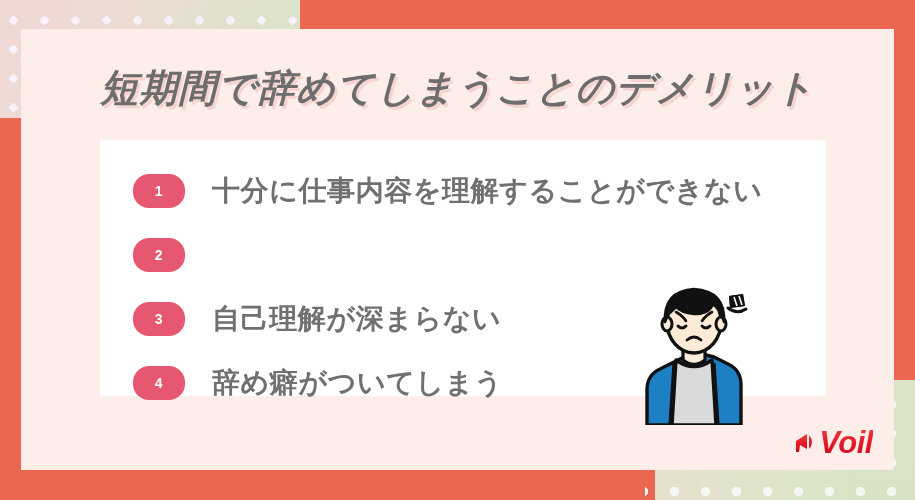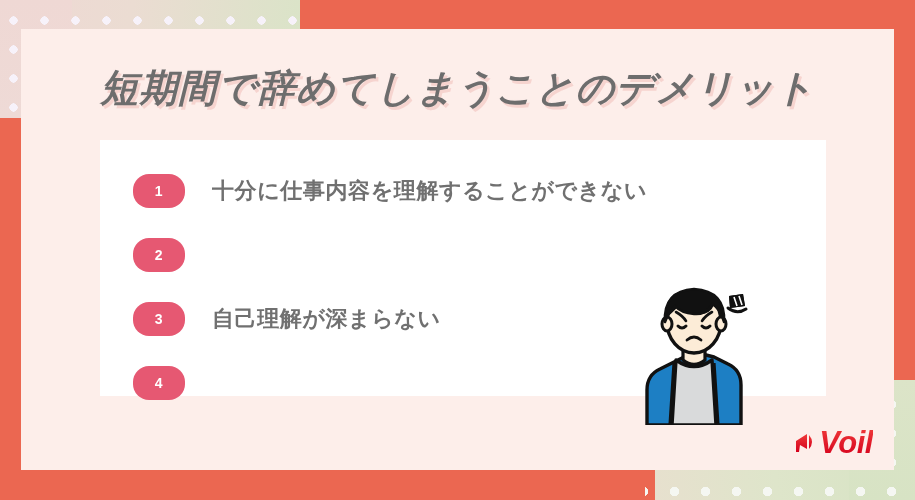--- a/index.html
+++ b/index.html
@@ -84,21 +84,21 @@
     border-radius:16px;
     background:#E65872;
     color:#FFFFFF;
     font-size:14px;
     font-weight:bold;
     display:flex; align-items:center; justify-content:center;
     letter-spacing:0.5px;
   }
   .row-text{
     margin-left:27px;
-    font-size:22px;
+    font-size:28px;
     font-weight:bold;
     color:#707070;
     letter-spacing:0.6px;
     white-space:nowrap;
   }
 
   
   .illus{
     position:absolute; left:633px; top:282px; width:122px; height:143px;
     z-index:7;
@@ -150,20 +150,21 @@
       <div class="badge">2</div>
     </div>
 
     <div class="row">
       <div class="badge">3</div>
       <div class="row-text">自己理解が深まらない</div>
     </div>
 
     <div class="row">
       <div class="badge">4</div>
+      <div class="row-text">辞め癖がついてしまう</div>
     </div>
 
   </div>
 </div>
 
 <div class="illus">
   <svg viewBox="0 0 122 143" width="122" height="143" xmlns="http://www.w3.org/2000/svg">
 
     <g>
       <path d="M96 14 L110 12 L112 24 L97 26 Z" fill="#111111"></path>

